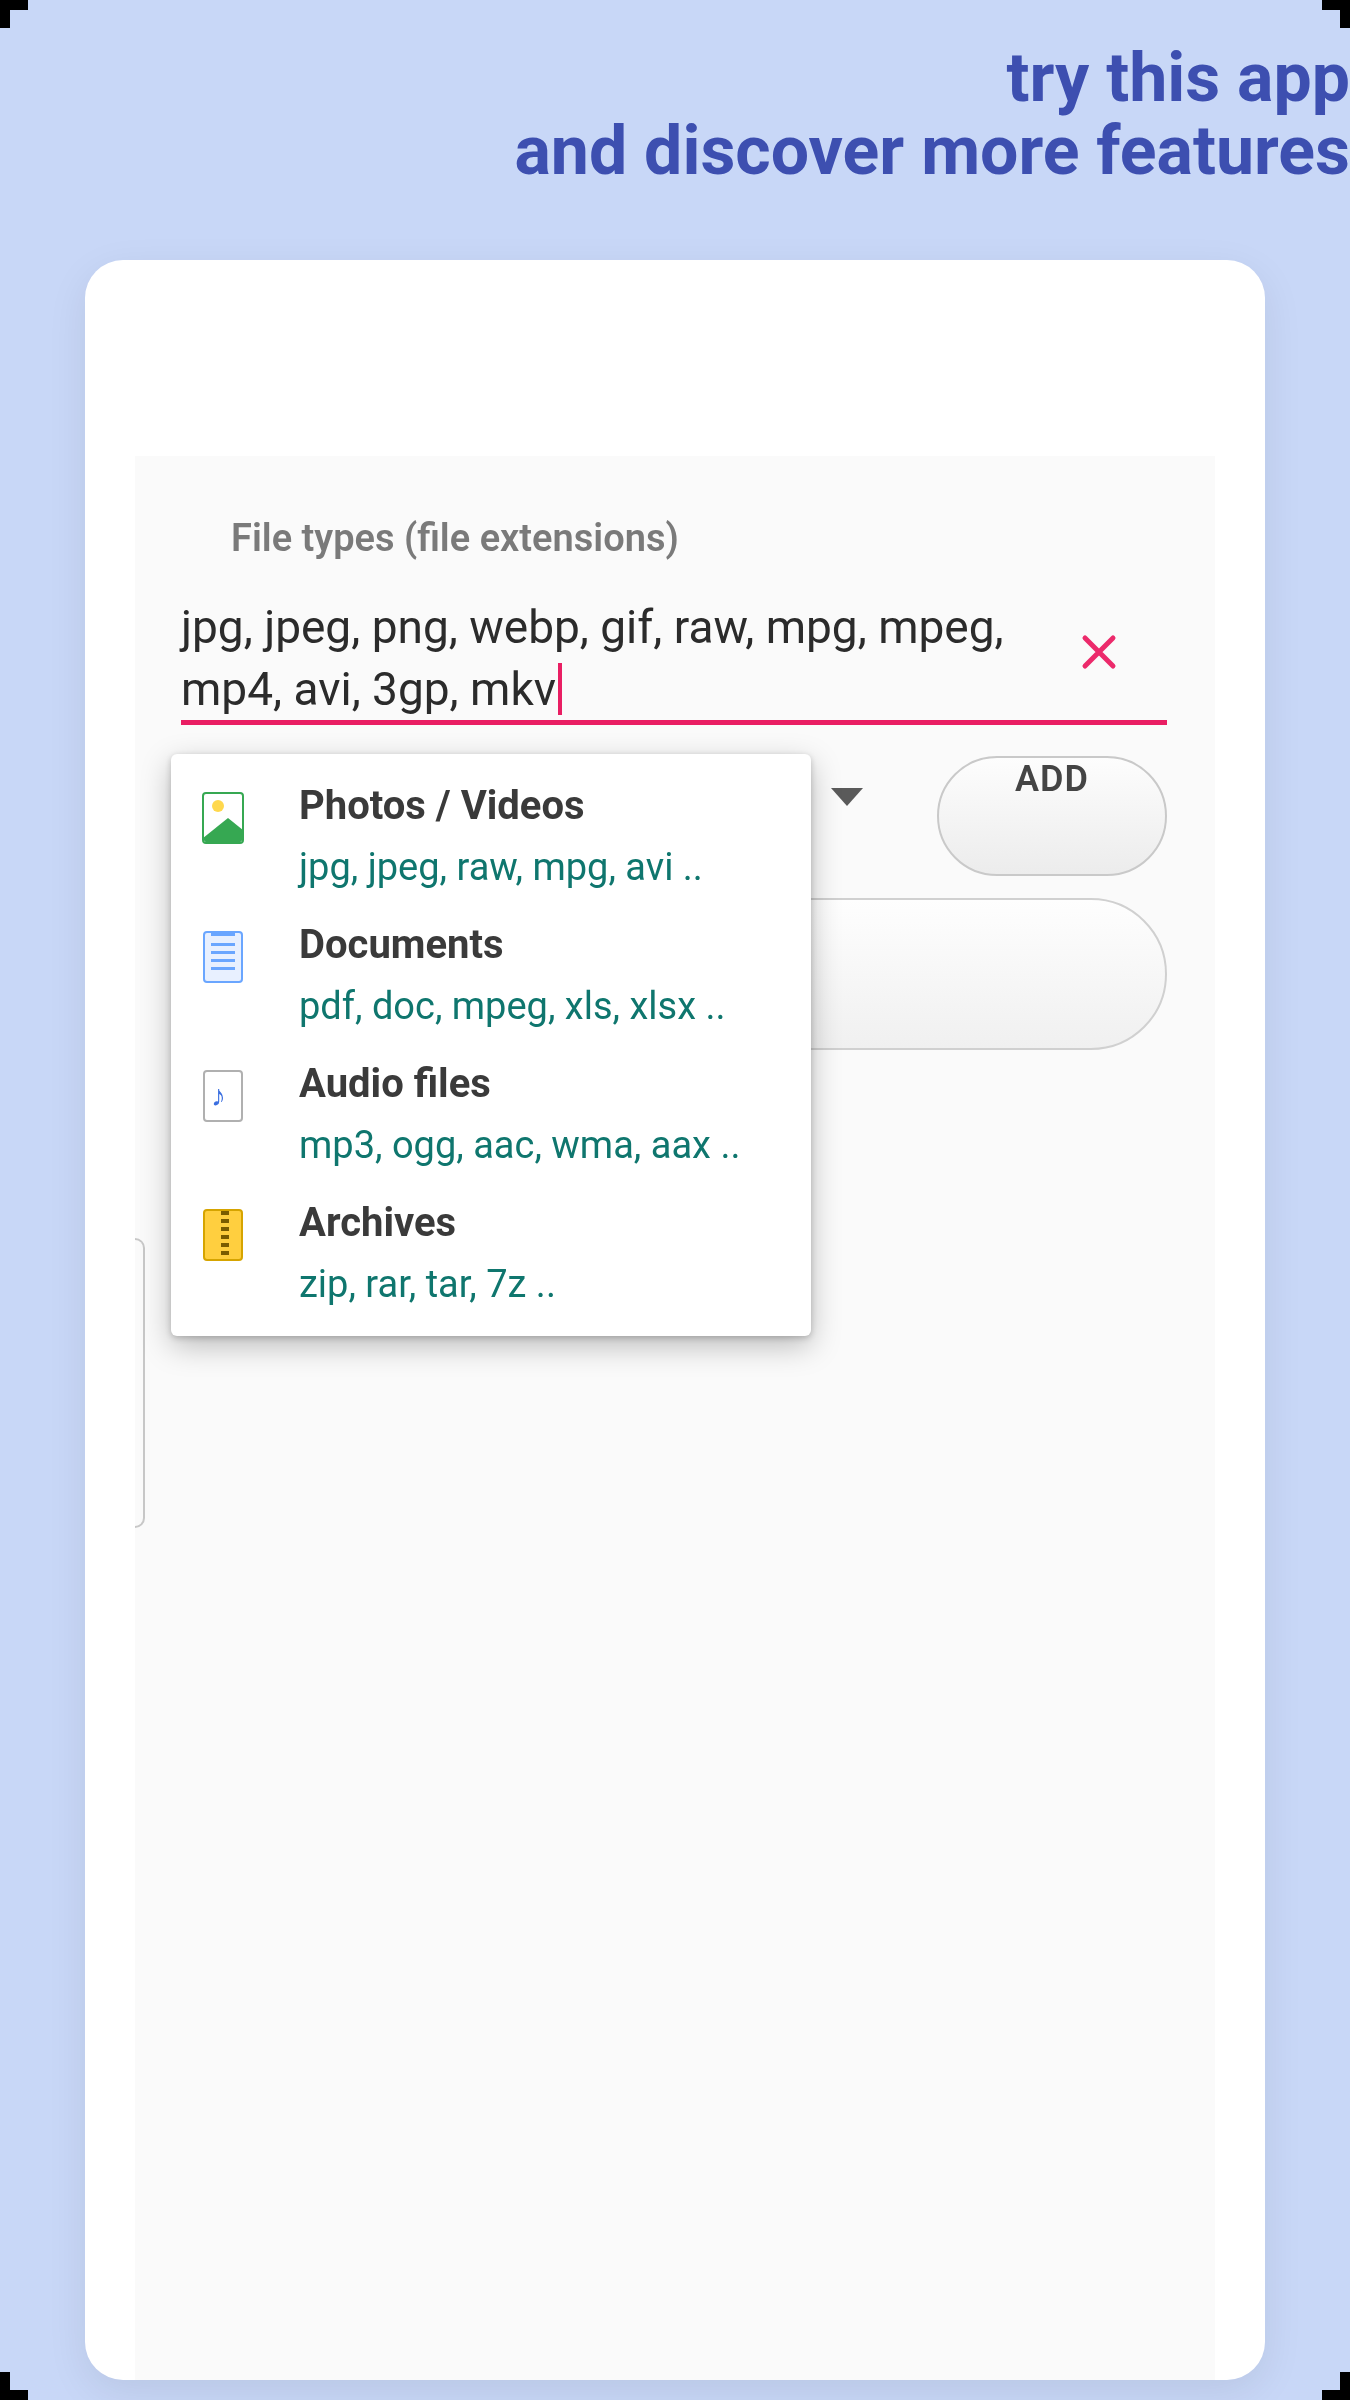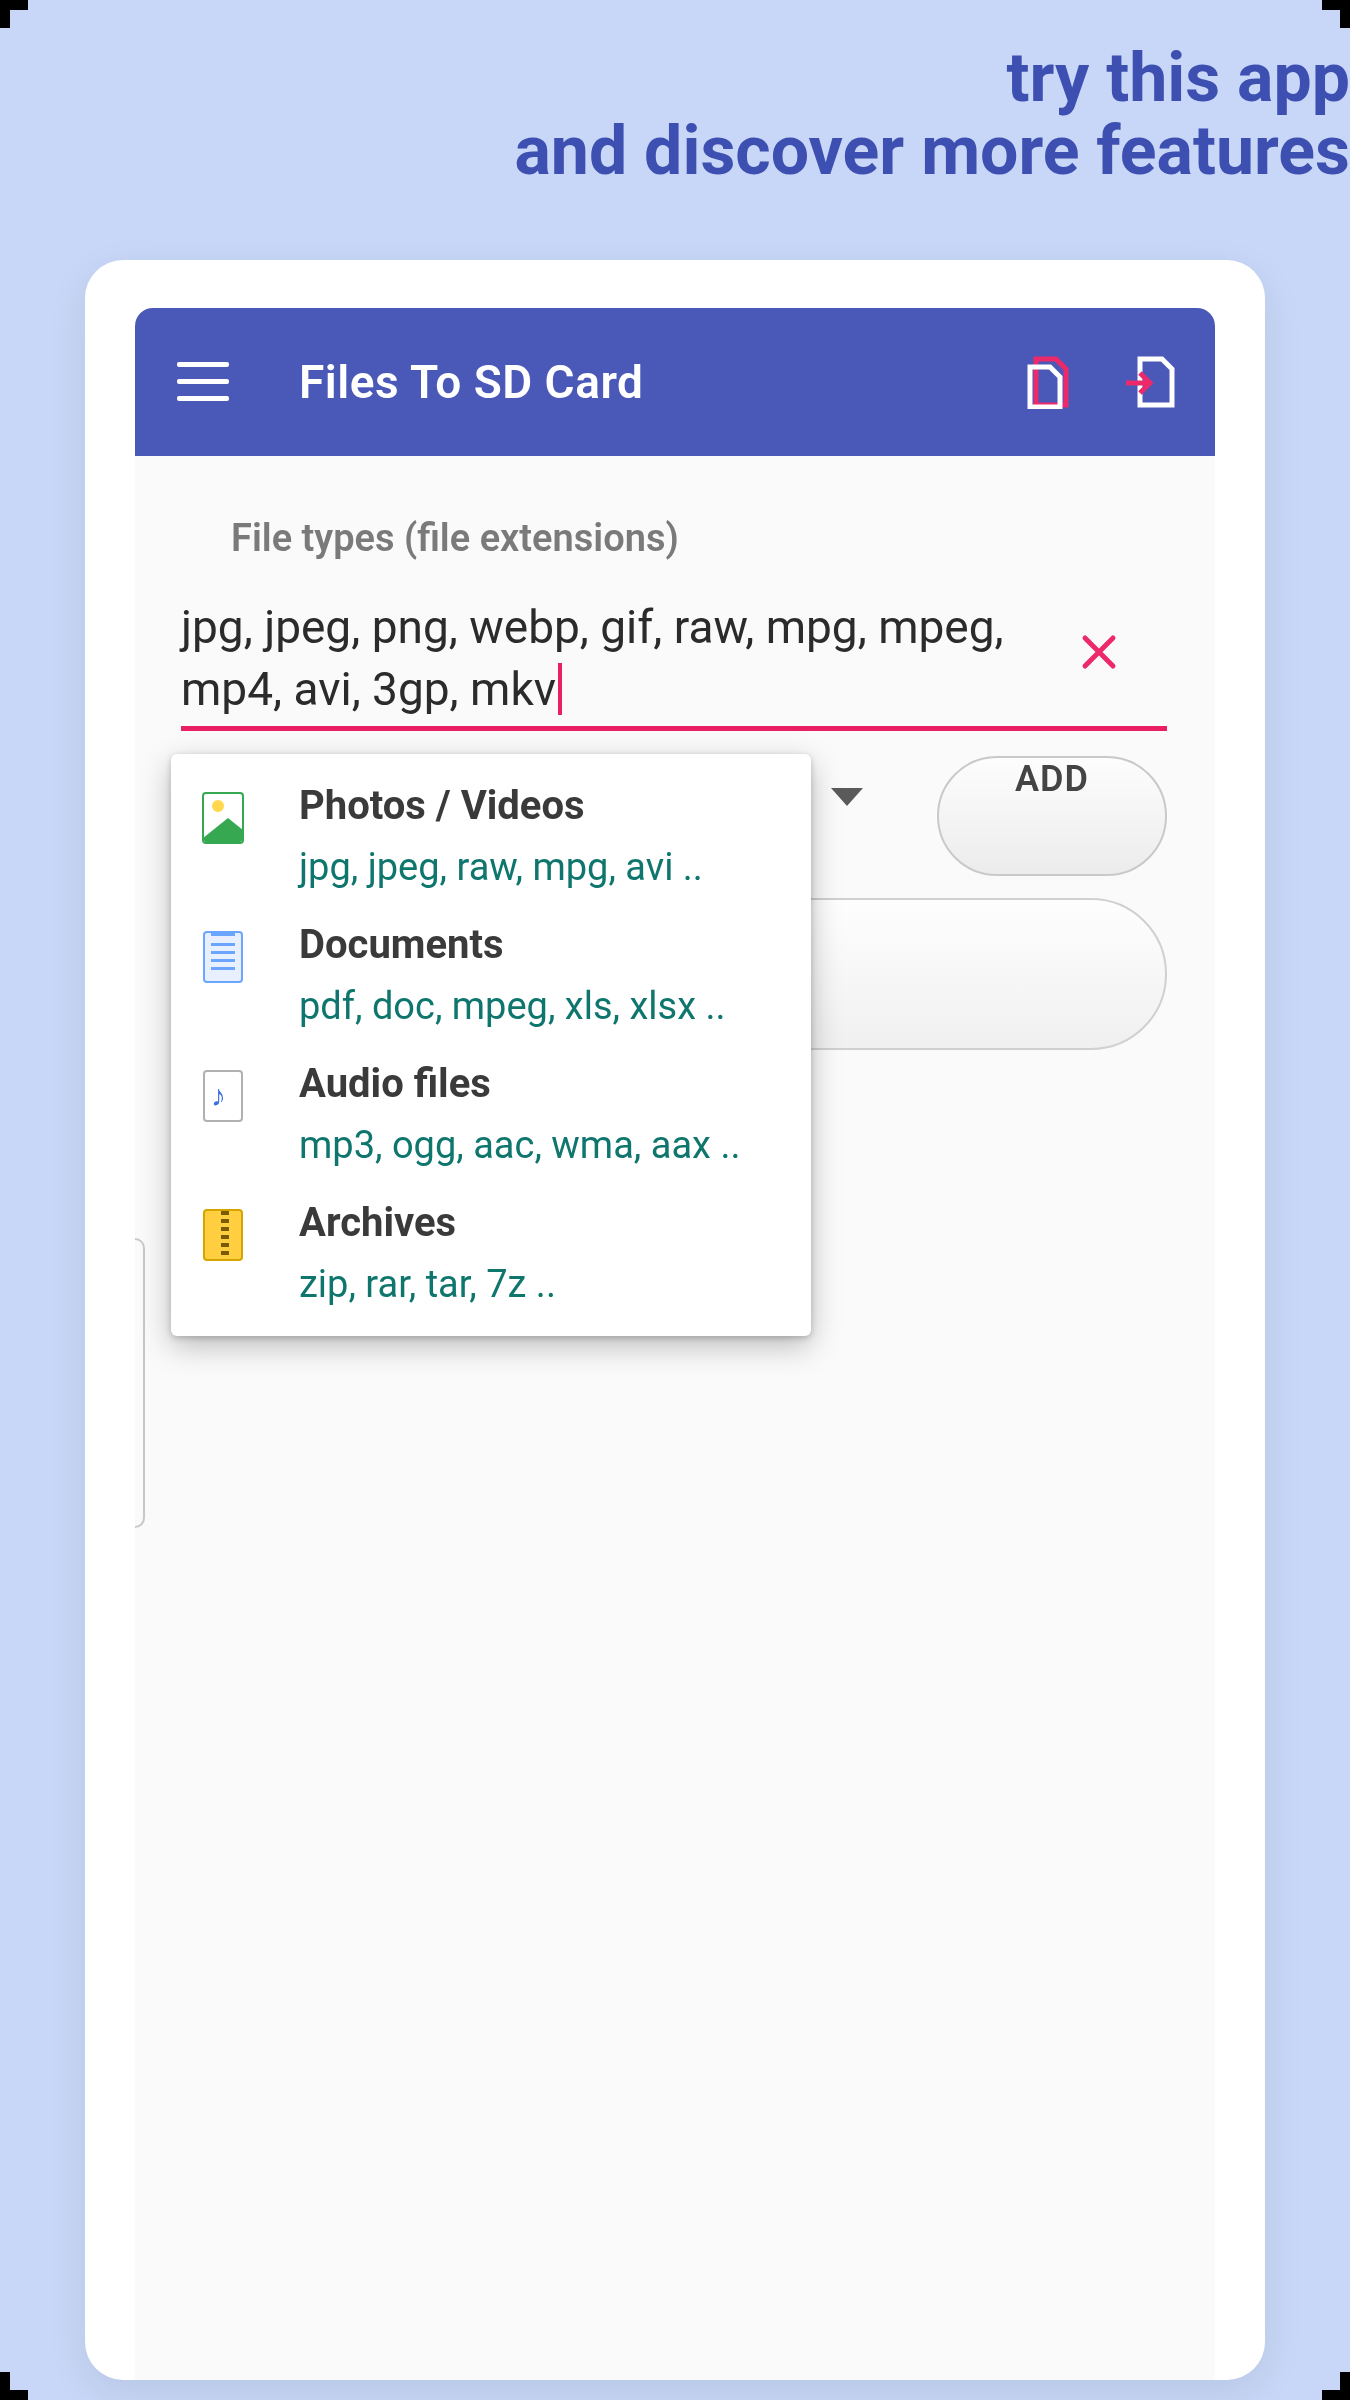--- a/index.html
+++ b/index.html
@@ -84,21 +84,20 @@
     top: 60px; left: 96px;
     font-size: 38px;
     font-weight: 600;
     color: #7a7a7a;
   }
 
   .ext-input-wrap {
     position: absolute;
     top: 140px; left: 46px; right: 48px;
     border-bottom: 5px solid #e91e63;
-    padding-bottom: 6px;
   }
   .ext-input {
     font-size: 46px;
     font-weight: 400;
     color: #2b2b2b;
     line-height: 1.35;
     width: 880px;
     position: relative;
   }
   .caret {
@@ -208,41 +207,20 @@
 <div class="crop bl"></div>
 <div class="crop br"></div>
 
 <div class="promo">
   <div class="l1">try this app</div>
   <div class="l2">and discover more features</div>
 </div>
 
 <div class="phone">
 
-  <div class="appbar">
-    <div class="hamburger">
-      <span></span>
-        <span></span>
-        <span></span>
-    </div>
-    <div class="appbar-title">Files To SD Card</div>
-    <div class="appbar-spacer"></div>
-    <div class="appbar-icon">
-      <svg width="48" height="54" viewBox="0 0 48 54">
-        <path d="M10 4 h20 l10 10 v36 h-30 z" fill="none" stroke="#ec2a6b" stroke-width="5"></path>
-        <path d="M4 12 h20 l10 10 v30 h-30 z" fill="none" stroke="#fff" stroke-width="5"></path>
-      </svg>
-    </div>
-    <div class="appbar-icon">
-      <svg width="56" height="54" viewBox="0 0 56 54">
-        <path d="M18 4 h22 l10 10 v36 h-32 z" fill="none" stroke="#fff" stroke-width="5"></path>
-        <path d="M4 28 h22 M18 18 l10 10 -10 10" fill="none" stroke="#ec2a6b" stroke-width="5"></path>
-      </svg>
-    </div>
-  </div>
 
   <div class="content">
 
     <div class="section-label">File types (file extensions)</div>
 
     <div class="ext-input-wrap">
       <div class="ext-input"><span>jpg, jpeg, png, webp, gif, raw, mpg, mpeg, mp4, avi, 3gp, mkv</span><span class="caret"></span></div>
       <div class="clear-x">
         <svg width="40" height="40" viewBox="0 0 40 40">
             <path d="M6 6 L34 34 M34 6 L6 34" stroke="#ec2a6b" stroke-width="5" stroke-linecap="round"></path>

